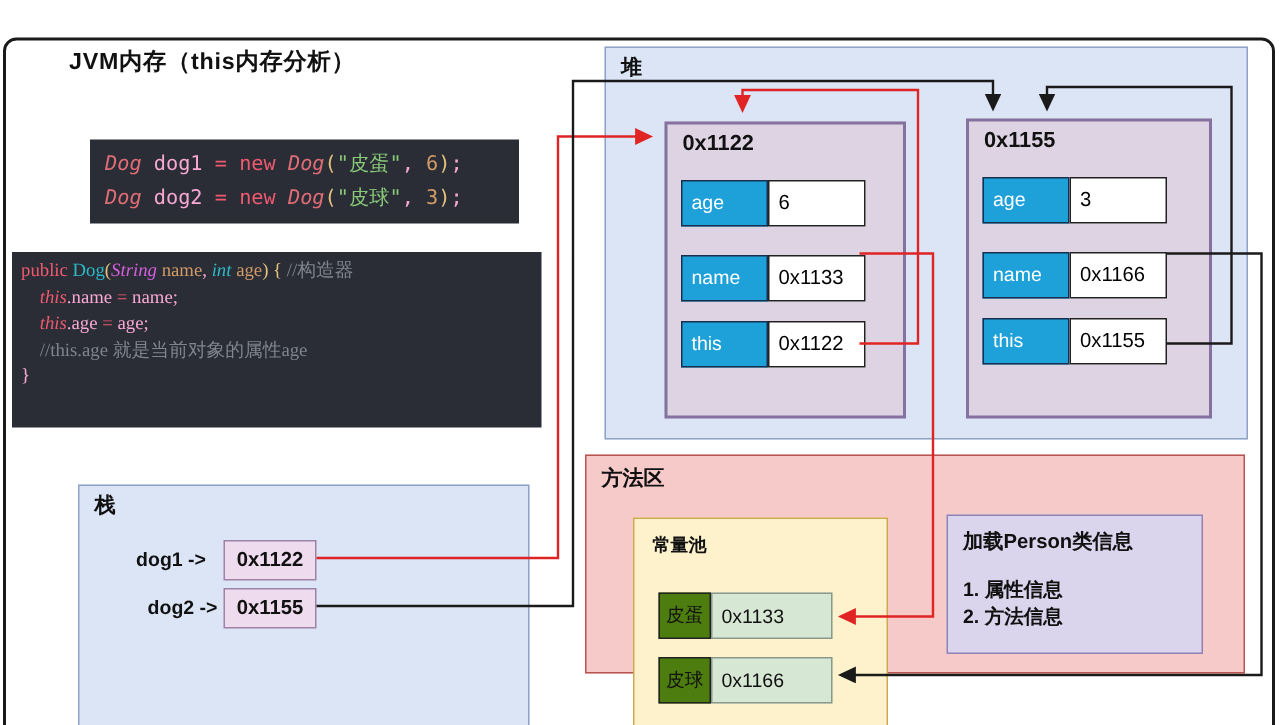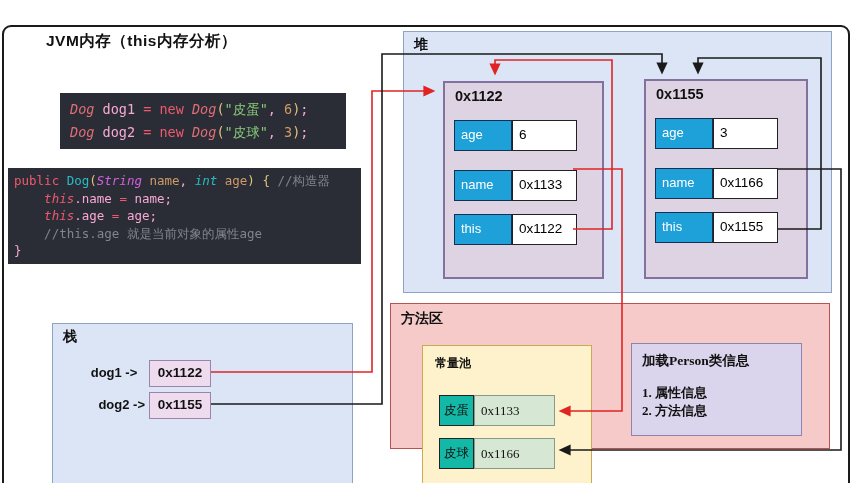--- a/index.html
+++ b/index.html
@@ -7,21 +7,21 @@
           font-family:"Liberation Sans",sans-serif;color:#111;margin-top:23px;}
   #frame{position:absolute;left:2px;top:2px;right:3px;bottom:3px;border:2px solid #1a1a1a;border-radius:9px;}
   .abs{position:absolute;}
 
   
   #title{left:46px;top:8px;font-size:15.5px;font-weight:bold;letter-spacing:.5px;}
 
   
   .codeblock{background:#2a2d36;color:#abb2bf;font-family:"DejaVu Sans Mono","Liberation Mono",monospace;}
   #code1{left:60px;top:70px;width:286px;height:56px;font-size:13.5px;line-height:23px;padding:5px 0 0 10px;box-sizing:border-box;}
-  #code2{left:8px;top:145px;width:353px;height:96px;font-size:12.5px;line-height:17.5px;padding:4px 0 0 6px;box-sizing:border-box;}
+  #code2{left:8px;top:145px;width:353px;height:117px;font-size:12.5px;line-height:17.5px;padding:4px 0 0 6px;box-sizing:border-box;font-family:Liberation Serif, serif;}
   .code-line{white-space:pre;}
   .tk-k{color:#ef596f}.tk-t{color:#e06c75;font-style:italic}.tk-cl{color:#2bbac5}
   .tk-ti{color:#2bbac5;font-style:italic}.tk-pt{color:#d55fde;font-style:italic}
   .tk-p{color:#d19a66}.tk-s{color:#89ca78}.tk-n{color:#d19a66}.tk-c{color:#7f848e}
   .tk-d{color:#f9a8d4}.tk-b{color:#e5c07b}.tk-th{color:#ef596f;font-style:italic}
 
   
   .region-blue{background:#dbe5f6;border:1.5px solid #8fa3c6;box-sizing:border-box;}
   #stack{left:52px;top:300px;width:301px;height:171px;}
   #heap{left:403px;top:8px;width:429px;height:262px;}
@@ -34,24 +34,24 @@
 
   
   .heap-object{position:absolute;background:#ded3e2;border:2px solid #84719f;box-sizing:border-box;}
   .obj-addr{position:absolute;left:10px;top:5px;font-size:14.5px;font-weight:bold;}
   .field-label{position:absolute;left:9px;width:58px;height:31px;background:#1ea0d9;border:1.5px solid #17304f;
                box-sizing:border-box;color:#fff;font-size:13px;line-height:28px;padding-left:6px;}
   .field-value{position:absolute;left:67px;width:65px;height:31px;background:#fff;border:1.5px solid #222;
                box-sizing:border-box;font-size:13.5px;line-height:28px;padding-left:6px;color:#000;}
 
   
-  #method-area{left:390px;top:280px;width:440px;height:146px;background:#f7caca;border:1.5px solid #b85450;box-sizing:border-box;font-family:Liberation Serif, serif;}
+  #method-area{left:390px;top:280px;width:440px;height:146px;background:#f7caca;border:1.5px solid #b85450;box-sizing:border-box;}
   #const-pool{position:absolute;left:31px;top:41px;width:170px;height:140px;background:#fdf2cb;border:1.5px solid #cfa94f;box-sizing:border-box;}
   .pool-label{position:absolute;left:12px;top:9px;font-size:12px;font-weight:bold;}
-  .pool-key{position:absolute;left:16px;width:35px;height:31px;background:#14b8a6;border:1.5px solid #222;
+  .pool-key{position:absolute;left:16px;width:35px;height:31px;background:#4d7c0f;border:1.5px solid #222;
             box-sizing:border-box;font-size:12.5px;line-height:28px;text-align:center;}
   .pool-val{position:absolute;left:51px;width:81px;height:31px;background:#d6e7d4;border:1px solid #8a9a8a;
             box-sizing:border-box;font-size:13px;line-height:29px;padding-left:6px;}
 
   
   #class-info{position:absolute;left:240px;top:39px;width:171px;height:93px;background:#dad4ec;border:1.5px solid #9182b4;box-sizing:border-box;}
   #class-info .ci-title{position:absolute;left:10px;top:8px;font-size:13.5px;font-weight:bold;}
   .ci-item{position:absolute;left:10px;font-size:13px;font-weight:bold;}
 
   

